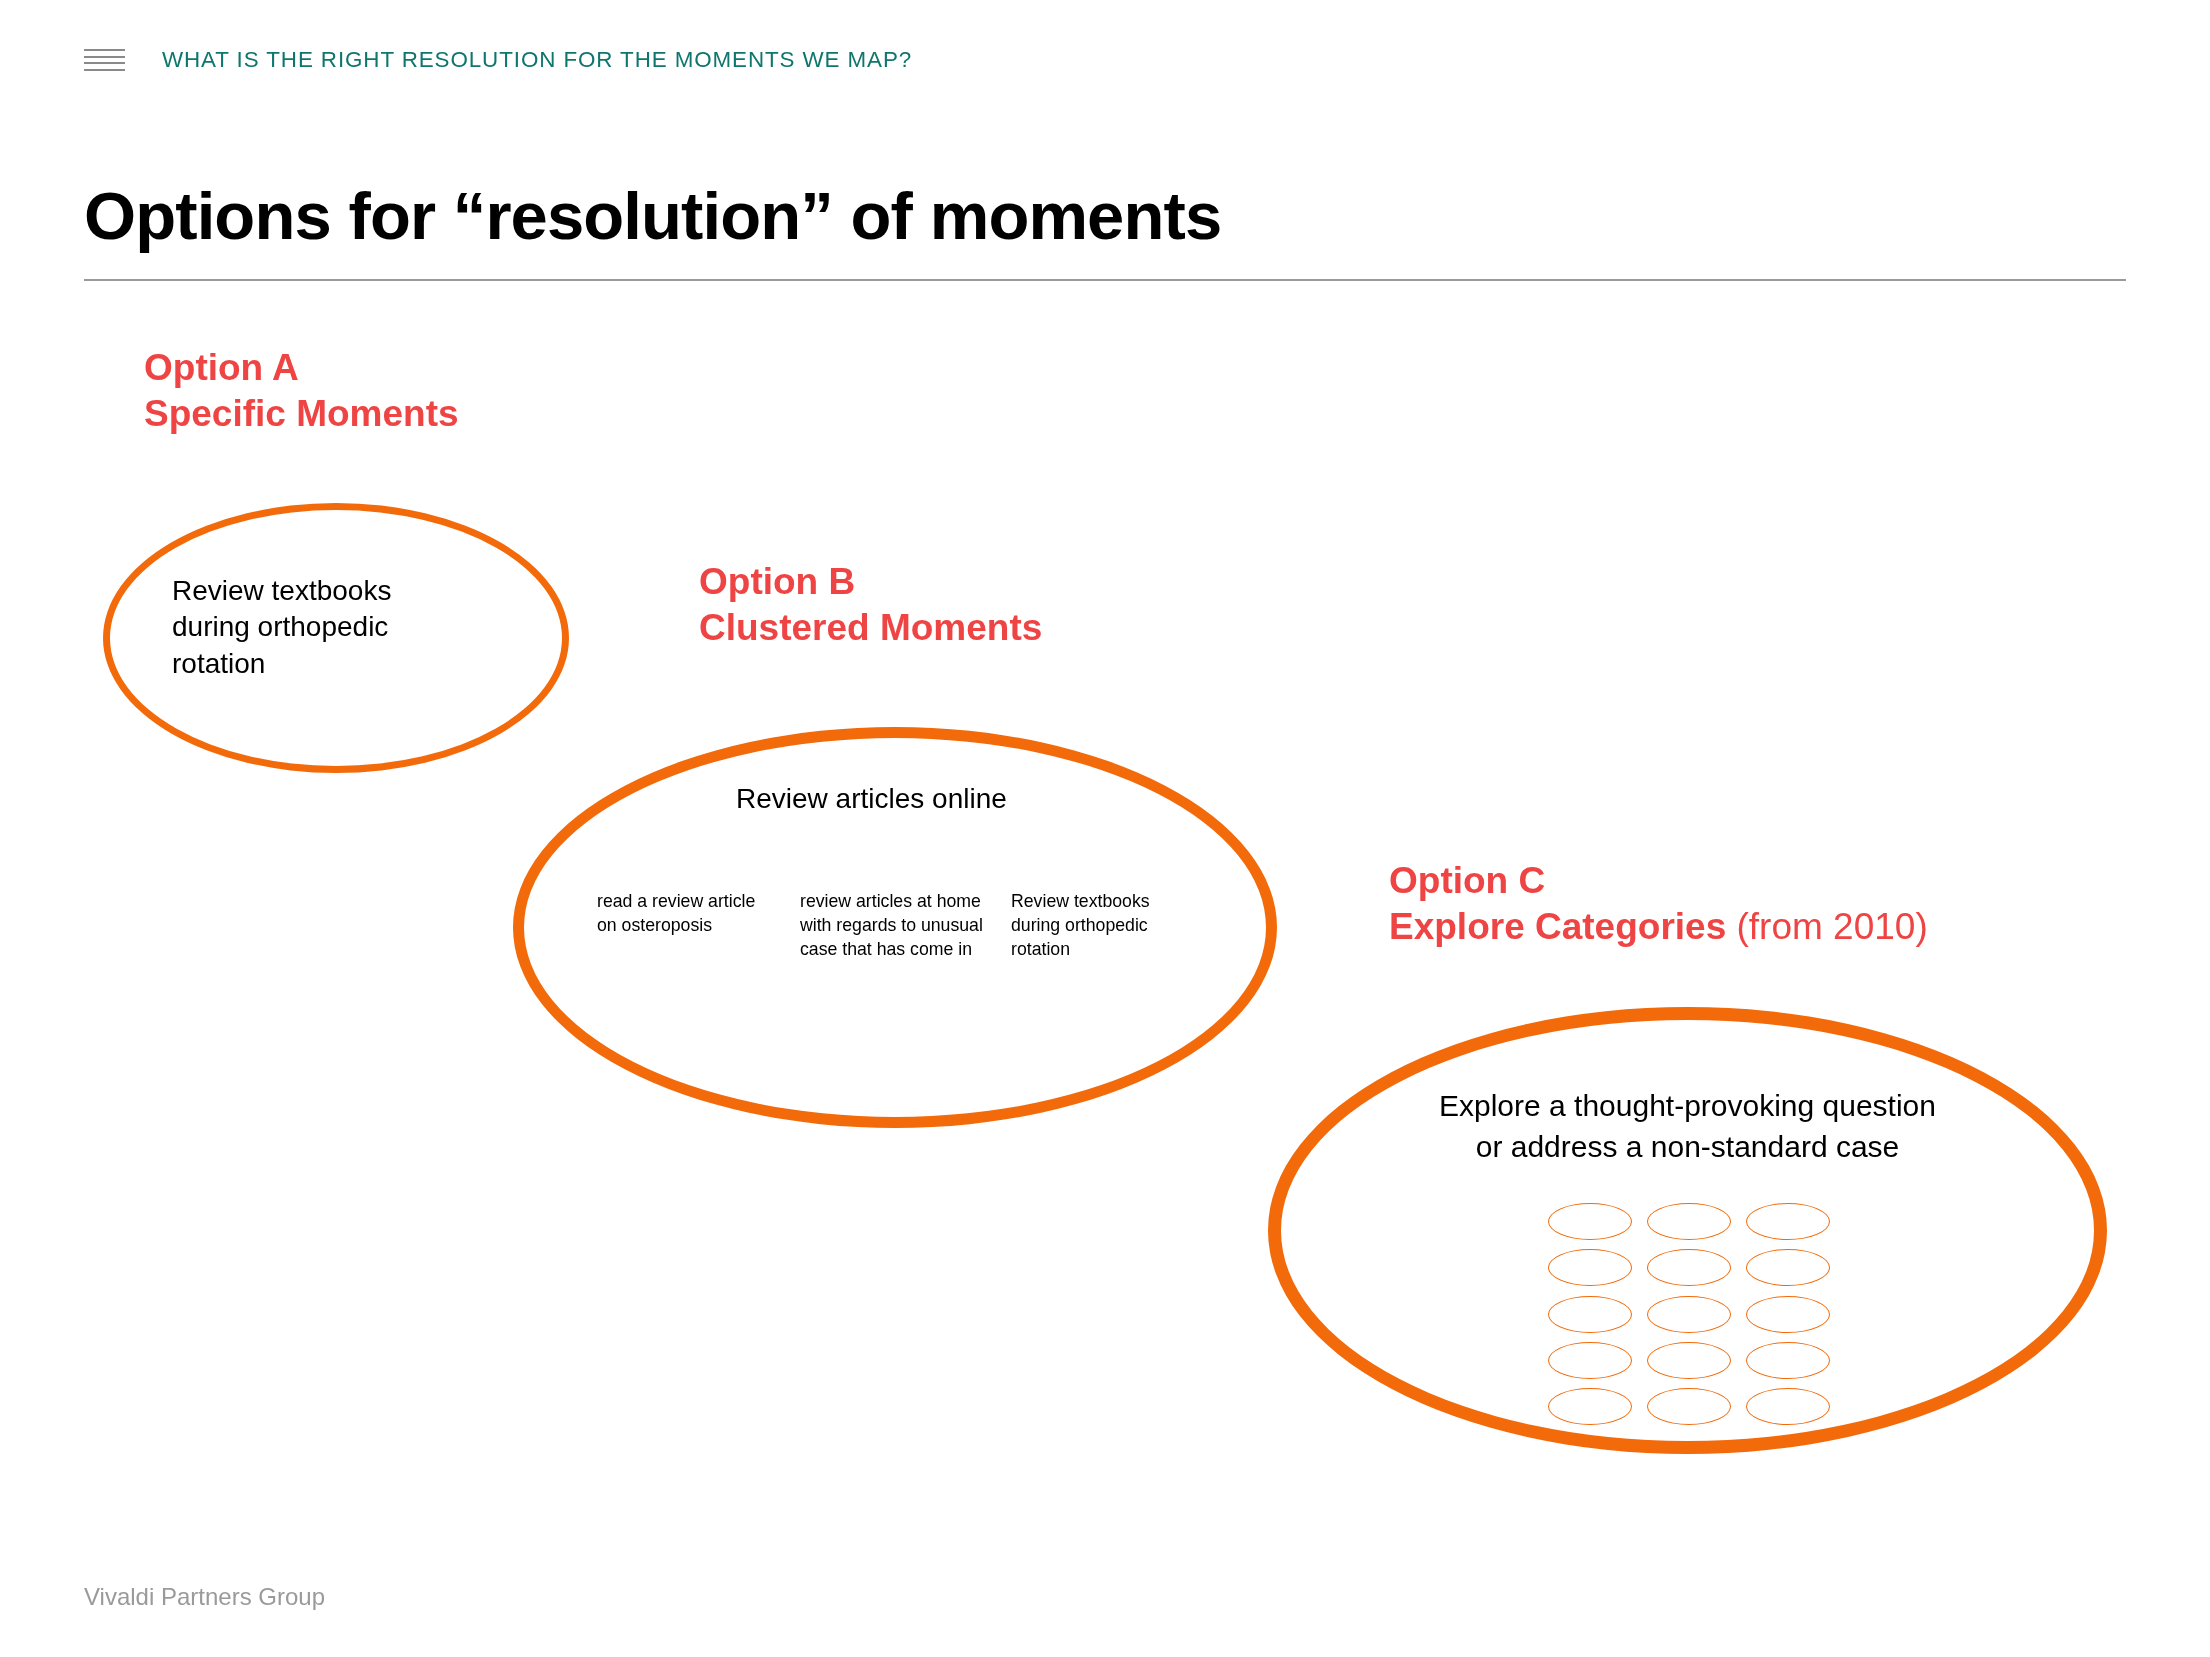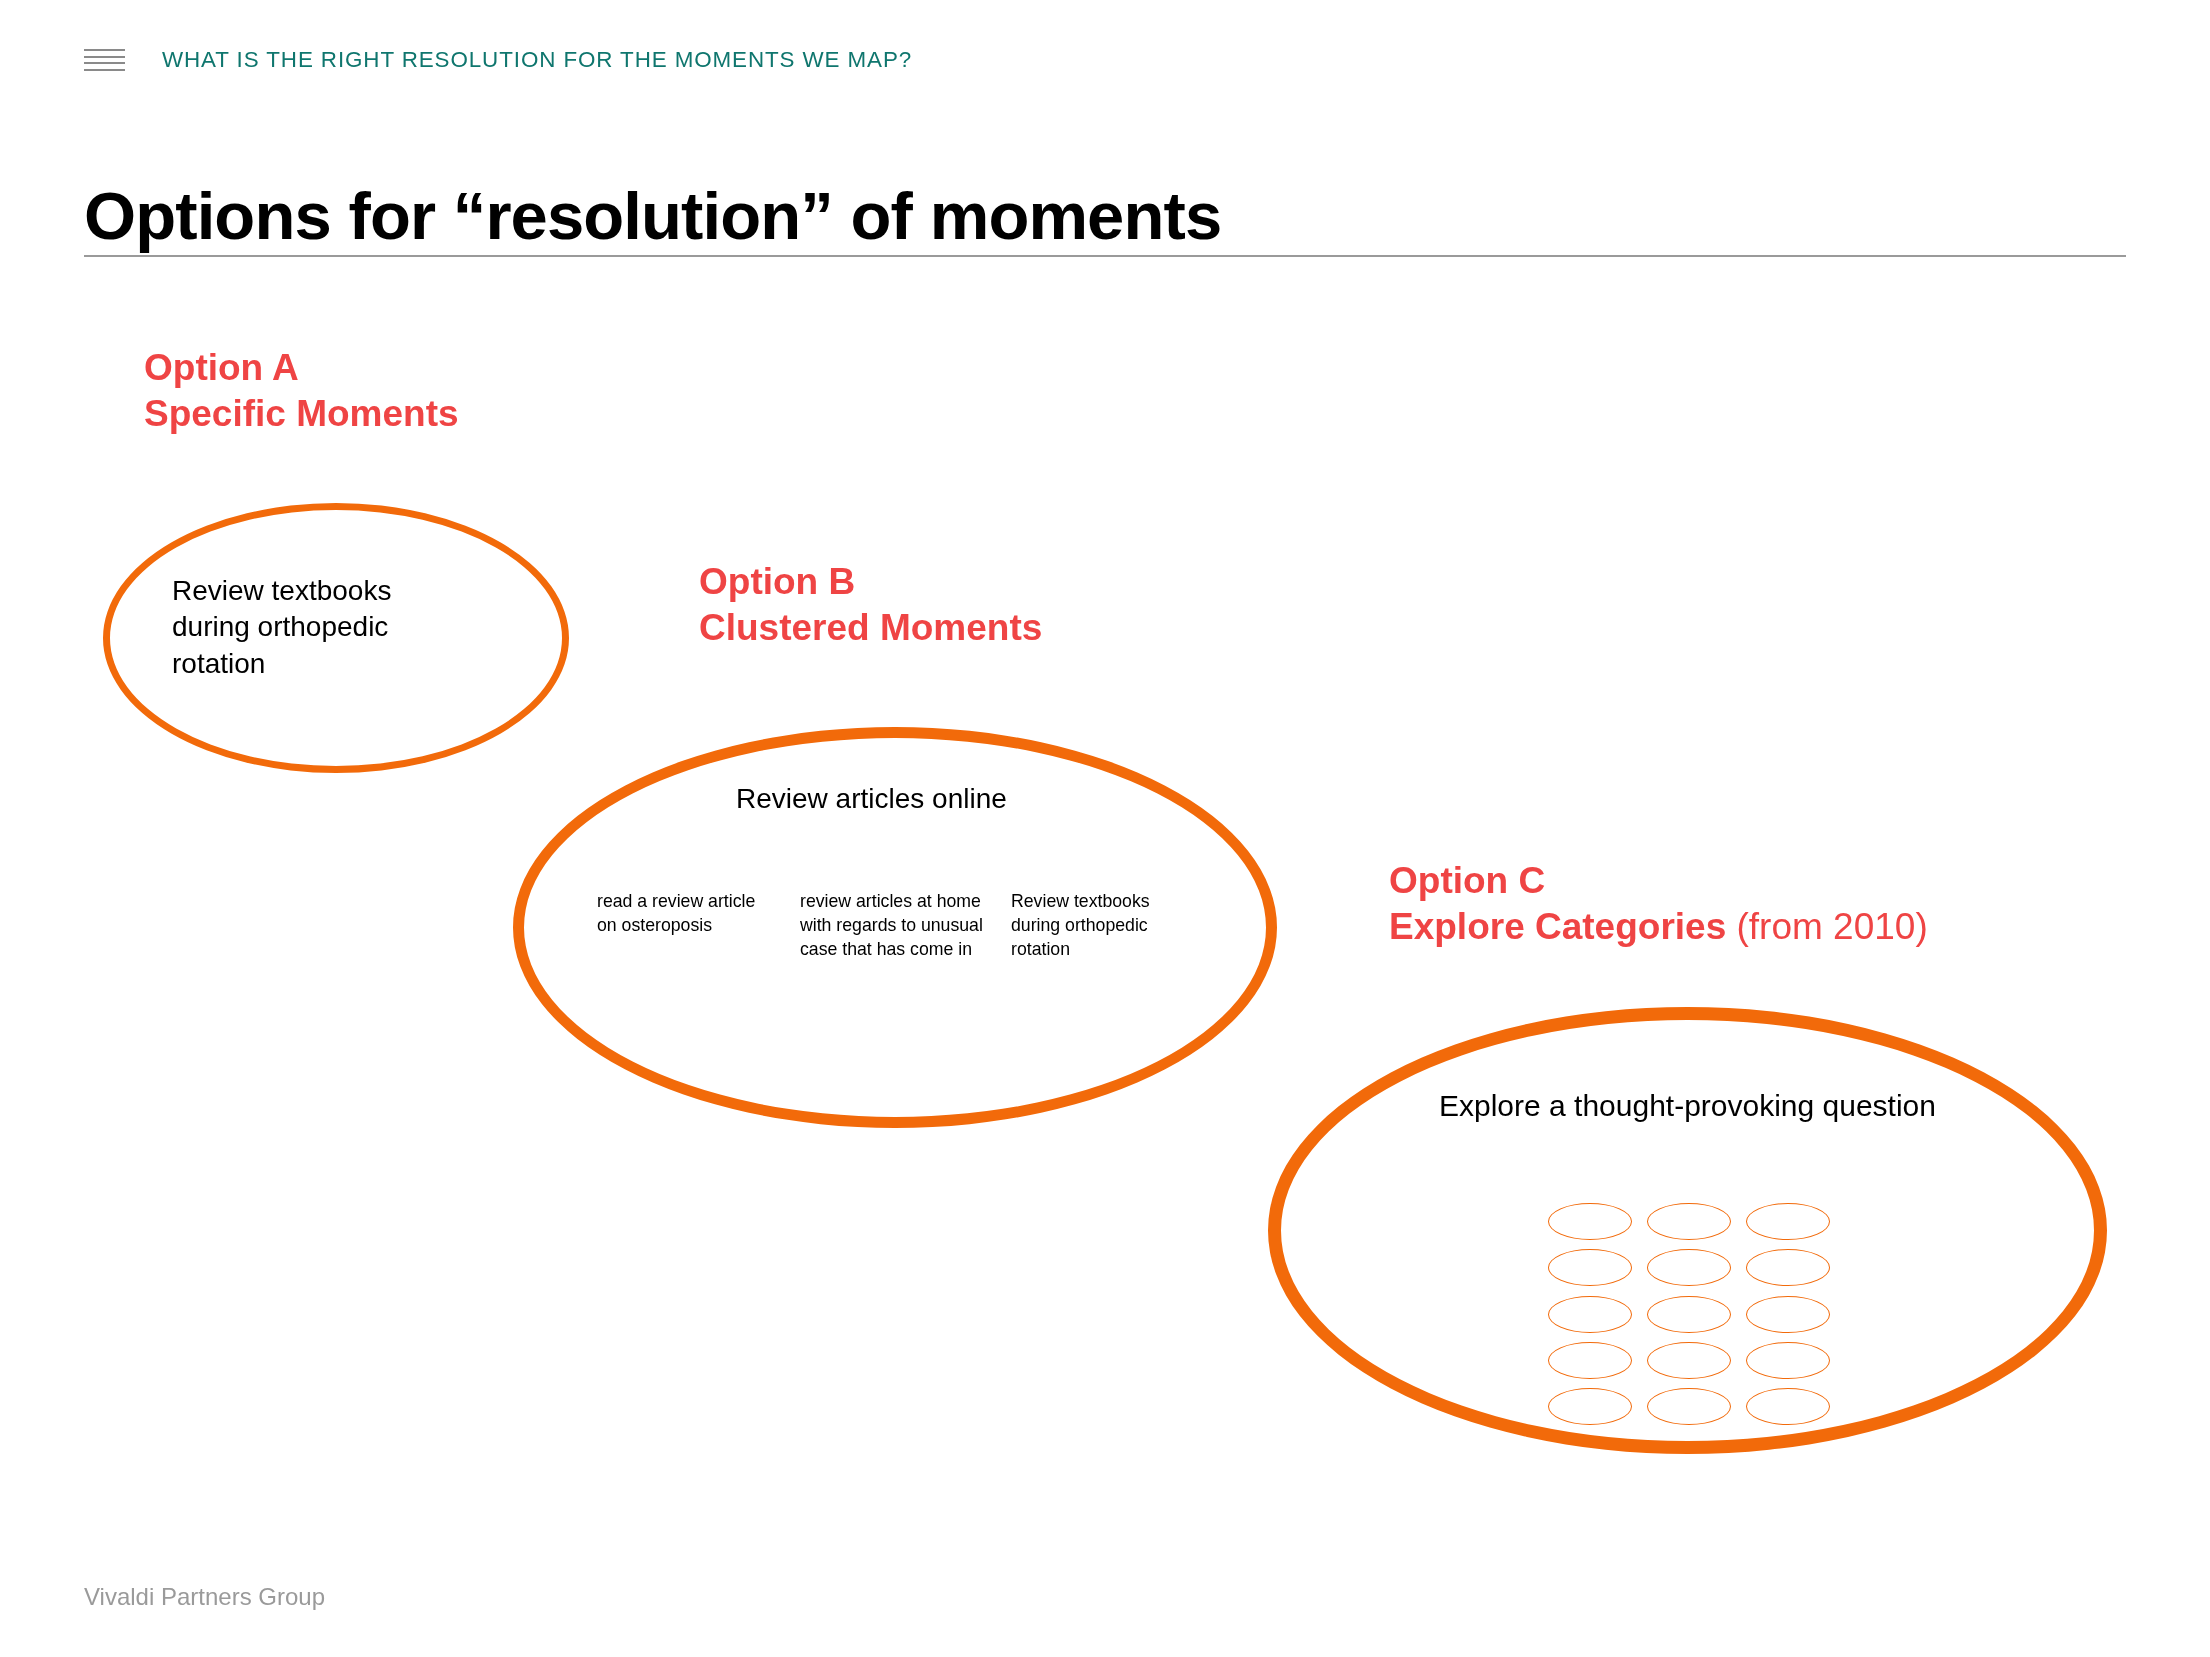--- a/index.html
+++ b/index.html
@@ -44,21 +44,21 @@
     top: 177px;
     left: 84px;
     right: 84px;
   }
   .title {
     font-size: 67px;
     font-weight: 800;
     font-stretch: condensed;
     letter-spacing: -0.9px;
     color: #000;
-    padding-bottom: 1px;
+    padding-bottom: 25px;
   }
   .title-rule {
     height: 1.9px;
     background: #9a9a9a;
     width: 100%;
   }
 
   
   .opt-head {
     position: absolute;
@@ -177,20 +177,21 @@
 <div class="opt-head" style="top:858px; left:1389px;">
   <div>Option C</div>
   <div>
     <span>Explore Categories</span><span class="sub-normal"> (from 2010)</span>
   </div>
 </div>
 
 <div class="ellipse ell-c" style="top:1007px; left:1268px; width:839px; height:447px;"></div>
 <div class="ell-c-title" style="top:1086px; left:1389px; width:597px;">
   <div>Explore a thought-provoking question</div>
+  <div>or address a non-standard case</div>
 </div>
 
 <div class="mini-grid" style="top:1203px; left:1548px;">
   <div class="mini-cell"></div>
   <div class="mini-cell"></div>
   <div class="mini-cell"></div>
   <div class="mini-cell"></div>
   <div class="mini-cell"></div>
   <div class="mini-cell"></div>
   <div class="mini-cell"></div>

